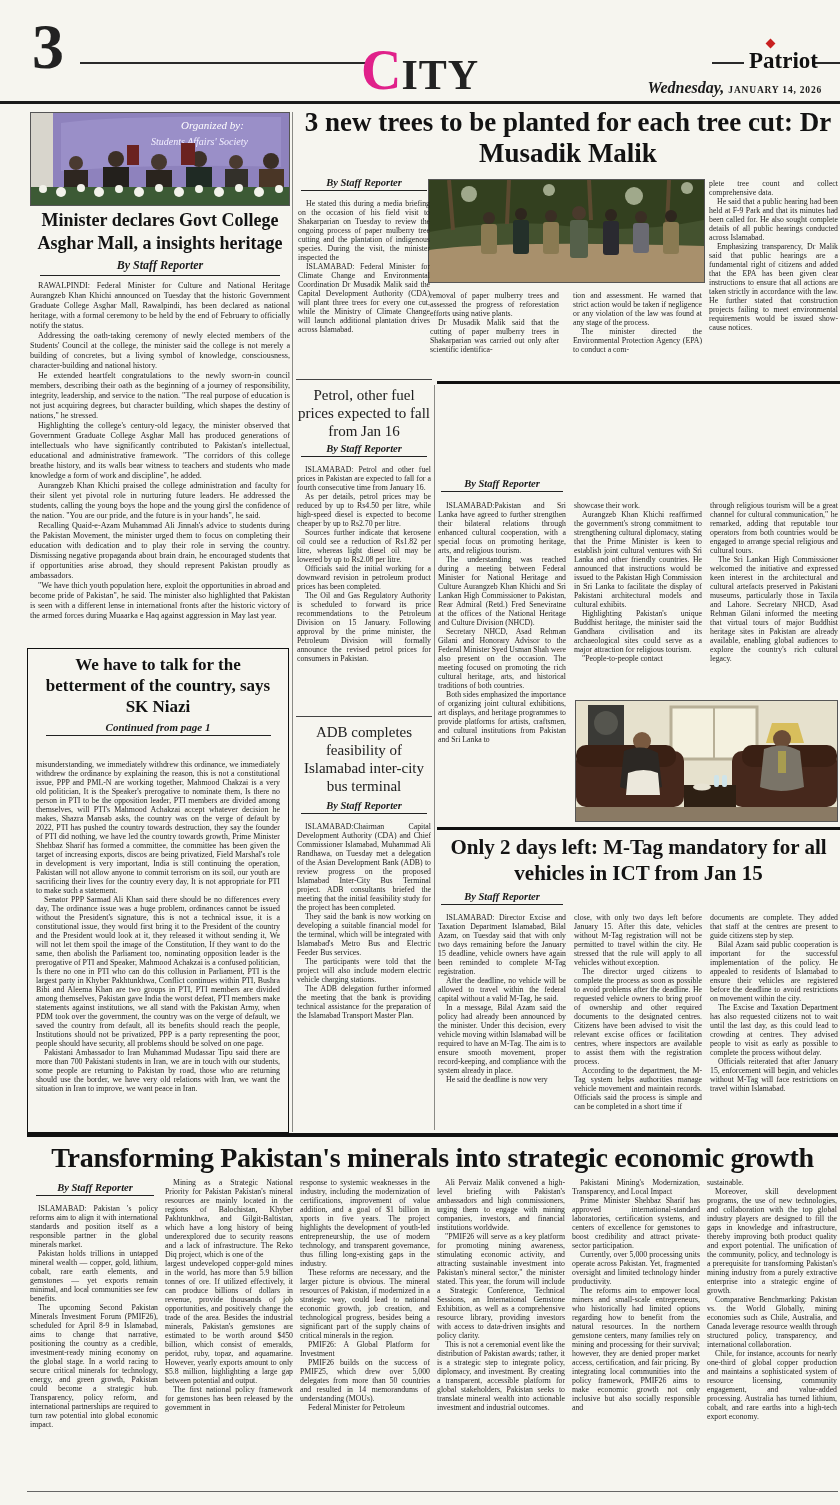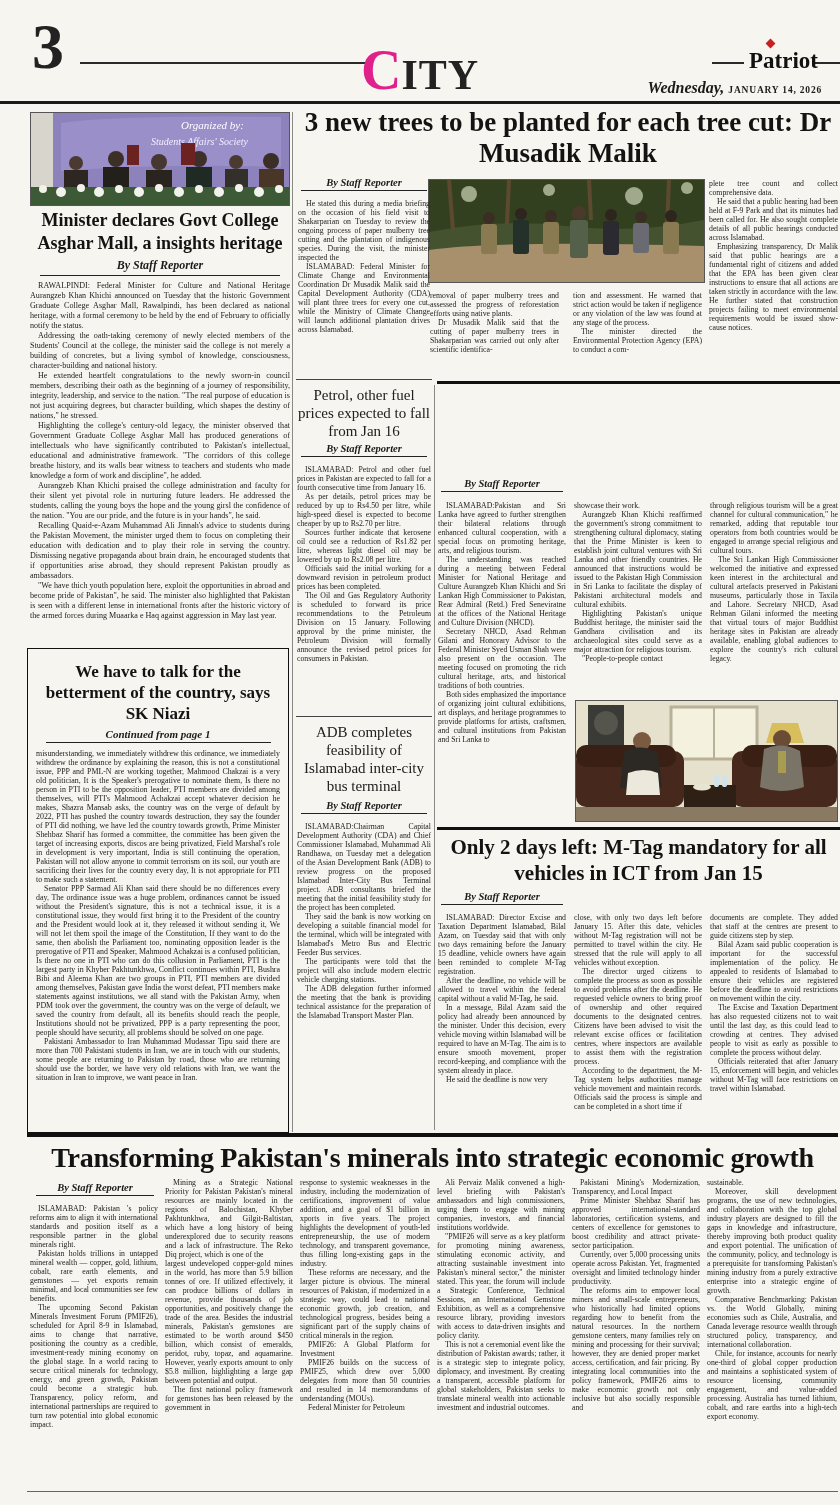--- a/index.html
+++ b/index.html
@@ -108,24 +108,24 @@
   <div class="colbody leftbody" style="left:30px; top:281px; width:260px; height:362px;">
       <p>RAWALPINDI: Federal Minister for Culture and National Heritage Aurangzeb Khan Khichi announced on Tuesday that the historic Government Graduate College Asghar Mall, Rawalpindi, has been declared as national heritage, with a formal ceremony to be held by the end of February to officially notify the status.</p>
       <p>Addressing the oath-taking ceremony of newly elected members of the Students' Council at the college, the minister said the college is not merely a building of concretes, but a living symbol of knowledge, consciousness, character-building and national history.</p>
       <p>He extended heartfelt congratulations to the newly sworn-in council members, describing their oath as the beginning of a journey of responsibility, integrity, leadership, and service to the nation. "The real purpose of education is not just acquiring degrees, but character building, which shapes the destiny of nations," he stressed.</p>
       <p>Highlighting the college's century-old legacy, the minister observed that Government Graduate College Asghar Mall has produced generations of intellectuals who have significantly contributed to Pakistan's intellectual, educational and administrative framework. "The corridors of this college breathe history, and its walls bear witness to teachers and students who made knowledge a form of work and discipline", he added.</p>
       <p>Aurangzeb Khan Khichi praised the college administration and faculty for their silent yet pivotal role in nurturing future leaders. He addressed the students, calling the young boys the hope and the young girsl the confidence of the nation. "You are our pride, and the future is in your hands", he said.</p>
       <p>Recalling Quaid-e-Azam Muhammad Ali Jinnah's advice to students during the Pakistan Movement, the minister urged them to focus on completing their education with dedication and to play their role in serving the country. Dismissing negative propaganda about brain drain, he encouraged students that if opportunities arise abroad, they should represent Pakistan proudly as ambassadors.</p>
       <p>"We have thich youth population here, exploit the opportunities in abroad and become pride of Pakistan", he said. The minister also highlighted that Pakistan is seen with a different lense in international fronts after the historic victory of the armed forces during Muaarka e Haq against aggression in May last year.</p>
     </div>
 
-  <div style="position:absolute; left:27px; top:648px; width:262px; height:485px; border:1.5px solid #111; padding:12px 8px 6px; overflow:hidden;">
+  <div style="position:absolute; left:27px; top:648px; width:262px; height:485px; border:1.5px solid #111; padding:5px 8px 6px; overflow:hidden;">
     <div style="text-align:center; font-weight:bold; font-size:17px; line-height:21px; color:#131313;">We have to talk for the betterment of the country, says SK Niazi</div>
     <div style="width:225px; margin:4px auto 0; text-align:center; font-weight:bold; font-style:italic; font-size:11px; border-bottom:1.2px solid #222; padding-bottom:2px;">Continued from page 1</div>
-    <div class="colbody" style="position:static; width:100%; height:418px; margin-top:6px; font-size:7.9px; line-height:9px;">
+    <div class="colbody" style="position:static; width:100%; height:418px; margin-top:24px; font-size:7.9px; line-height:9px;">
         <p class="cont">misunderstanding, we immediately withdrew this ordinance, we immediately withdrew the ordinance by explaining the reason, this is not a constitutional issue, PPP and PML-N are working together, Mahmood Chakzai is a very old politician, It is the Speaker's prerogative to nominate them, Is there no person in PTI to be the opposition leader, PTI members are divided among themselves, will PTI's Mahmood Achakzai accept whatever decision he makes, Shazra Mansab asks, the country was on the verge of default by 2022, PTI has pushed the country towards destruction, they say the founder of PTI did nothing, we have led the country towards growth, Prime Minister Shehbaz Sharif has formed a committee, the committee has been given the target of increasing exports, discos are being privatized, Field Marshal's role in development is very important, India is still continuing the operation, Pakistan will not allow anyone to commit terrorism on its soil, our youth are sacrificing their lives for the country every day, It is not appropriate for PTI to make such a statement.</p>
         <p>Senator PPP Sarmad Ali Khan said there should be no differences every day, The ordinance issue was a huge problem, ordinances cannot be issued without the President's signature, this is not a technical issue, it is a constitutional issue, they would first bring it to the President of the country and the President would look at it, they released it without sending it, We will not let them spoil the image of the Constitution, If they want to do the same, then abolish the Parliament too, nominating opposition leader is the prerogative of PTI and Speaker, Mahmood Achakzai is a confused politician, Is there no one in PTI who can do this collusion in Parliament, PTI is the largest party in Khyber Pakhtunkhwa, Conflict continues within PTI, Bushra Bibi and Aleema Khan are two groups in PTI, PTI members are divided among themselves, Pakistan gave India the worst defeat, PTI members make statements against institutions, we all stand with the Pakistan Army, when PDM took over the government, the country was on the verge of default, we saved the country from default, all its benefits should reach the people, Institutions should not be privatized, PPP is a party representing the poor, people should have security, all problems should be solved on one page.</p>
         <p>Pakistani Ambassador to Iran Muhammad Mudassar Tipu said there are more than 700 Pakistani students in Iran, we are in touch with our students, some people are returning to Pakistan by road, those who are returning should use the border, we have very old relations with Iran, we want the situation in Iran to improve, we want peace in Iran.</p>
       </div>
   </div>
 
   <div class="headline" style="left:298px; top:107px; width:540px; font-size:27px; line-height:31px;">3 new trees to be planted for each tree cut: Dr Musadik Malik</div>
   <div class="byline" style="left:301px; top:177px; width:126px;">By Staff Reporter</div>
 
   <div class="photo" style="left:428px; top:179px; width:277px; height:104px;">
@@ -293,21 +293,21 @@
       <p class="cont">documents are complete. They added that staff at the centres are present to guide citizens step by step.</p>
       <p>Bilal Azam said public cooperation is important for the successful implementation of the policy. He appealed to residents of Islamabad to ensure their vehicles are registered before the deadline to avoid restrictions on movement within the city.</p>
       <p>The Excise and Taxation Department has also requested citizens not to wait until the last day, as this could lead to crowding at centres. They advised people to visit as early as possible to complete the process without delay.</p>
       <p>Officials reiterated that after January 15, enforcement will begin, and vehicles without M-Tag will face restrictions on travel within Islamabad.</p>
     </div>
 
   <div class="rule-thick" style="left:27px; top:1133px; width:811px; height:3.5px;"></div>
   <div class="headline" style="left:27px; top:1140px; width:811px; font-size:28px; line-height:35px; letter-spacing:-0.3px;">Transforming Pakistan's minerals into strategic economic growth</div>
   <div class="byline" style="left:36px; top:1182px; width:118px;">By Staff Reporter</div>
   <div class="colbody" style="left:30px; top:1204px; width:128px; height:282px;">
-      <p>ISLAMABAD: Pakistan 's policy reforms aim to align it with international standards and position itself as a responsible partner in the global minerals right.</p>
+      <p>ISLAMABAD: Pakistan 's policy reforms aim to align it with international standards and position itself as a responsible partner in the global minerals market.</p>
       <p>Pakistan holds trillions in untapped mineral wealth — copper, gold, lithium, cobalt, rare earth elements, and gemstones — yet exports remain minimal, and local communities see few benefits.</p>
       <p>The upcoming Second Pakistan Minerals Investment Forum (PMIF26), scheduled for April 8-9 in Islamabad, aims to change that narrative, positioning the country as a credible, investment-ready mining economy on the global stage. In a world racing to secure critical minerals for technology, energy, and green growth, Pakistan could become a strategic hub. Transparency, policy reform, and international partnerships are required to turn raw potential into global economic impact.</p>
     </div>
   <div class="colbody" style="left:165px; top:1178px; width:128px; height:308px;">
       <p>Mining as a Strategic National Priority for Pakistan Pakistan's mineral resources are mainly located in the regions of Balochistan, Khyber Pakhtunkhwa, and Gilgit-Baltistan, which have a long history of being underexplored due to security reasons and a lack of infrastructure. The Reko Diq project, which is one of the</p>
       <p class="cont">largest undeveloped copper-gold mines in the world, has more than 5.9 billion tonnes of ore. If utilized effectively, it can produce billions of dollars in revenue, provide thousands of job opportunities, and positively change the trade of the area. Besides the industrial minerals, Pakistan's gemstones are estimated to be worth around $450 billion, which consist of emeralds, peridot, ruby, topaz, and aquamarine. However, yearly exports amount to only $5.8 million, highlighting a large gap between potential and output.</p>
       <p>The first national policy framework for gemstones has been released by the government in</p>
     </div>
   <div class="colbody" style="left:300px; top:1178px; width:130px; height:308px;">
       <p class="cont">response to systemic weaknesses in the industry, including the modernization of certifications, improvement of value addition, and a goal of $1 billion in xports in five years. The project highlights the development of youth-led entrepreneurship, the use of modern technology, and transparent governance, thus filling long-existing gaps in the industry.</p>

